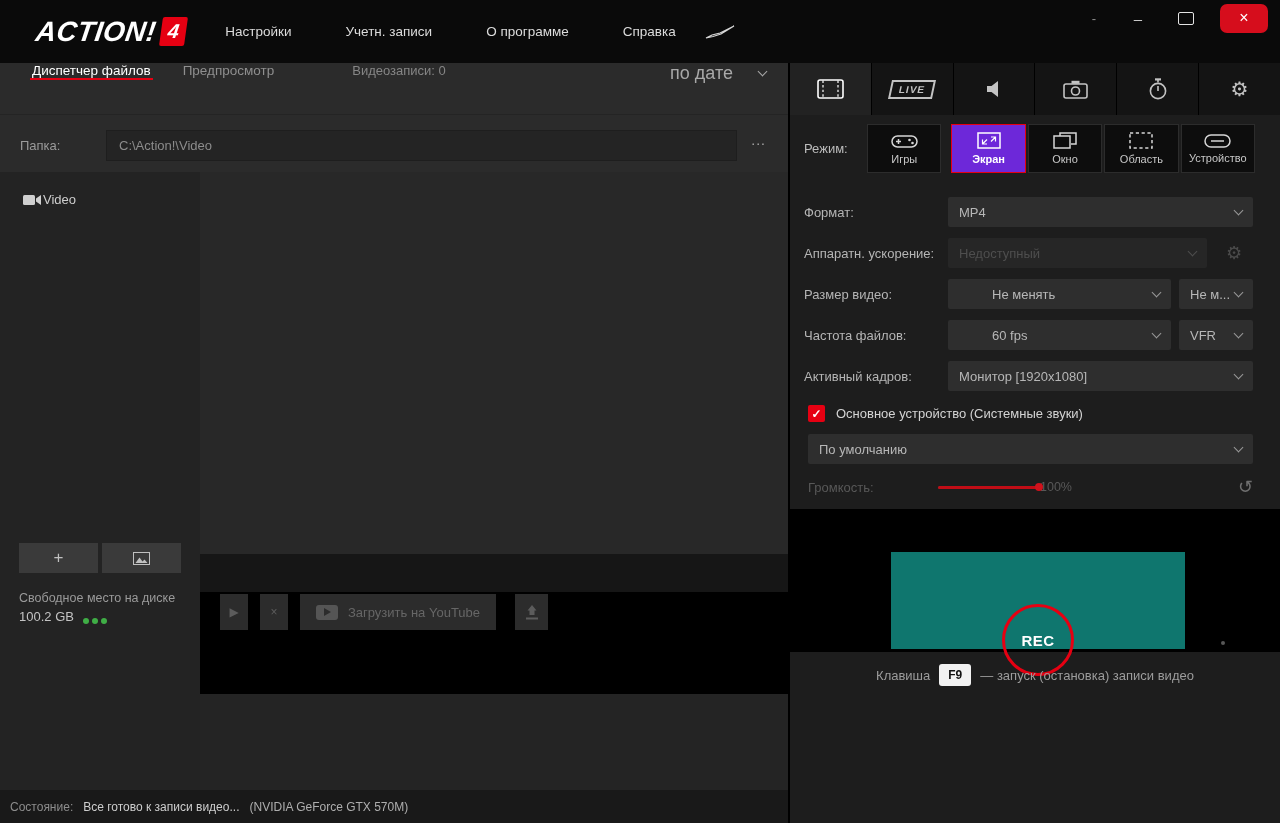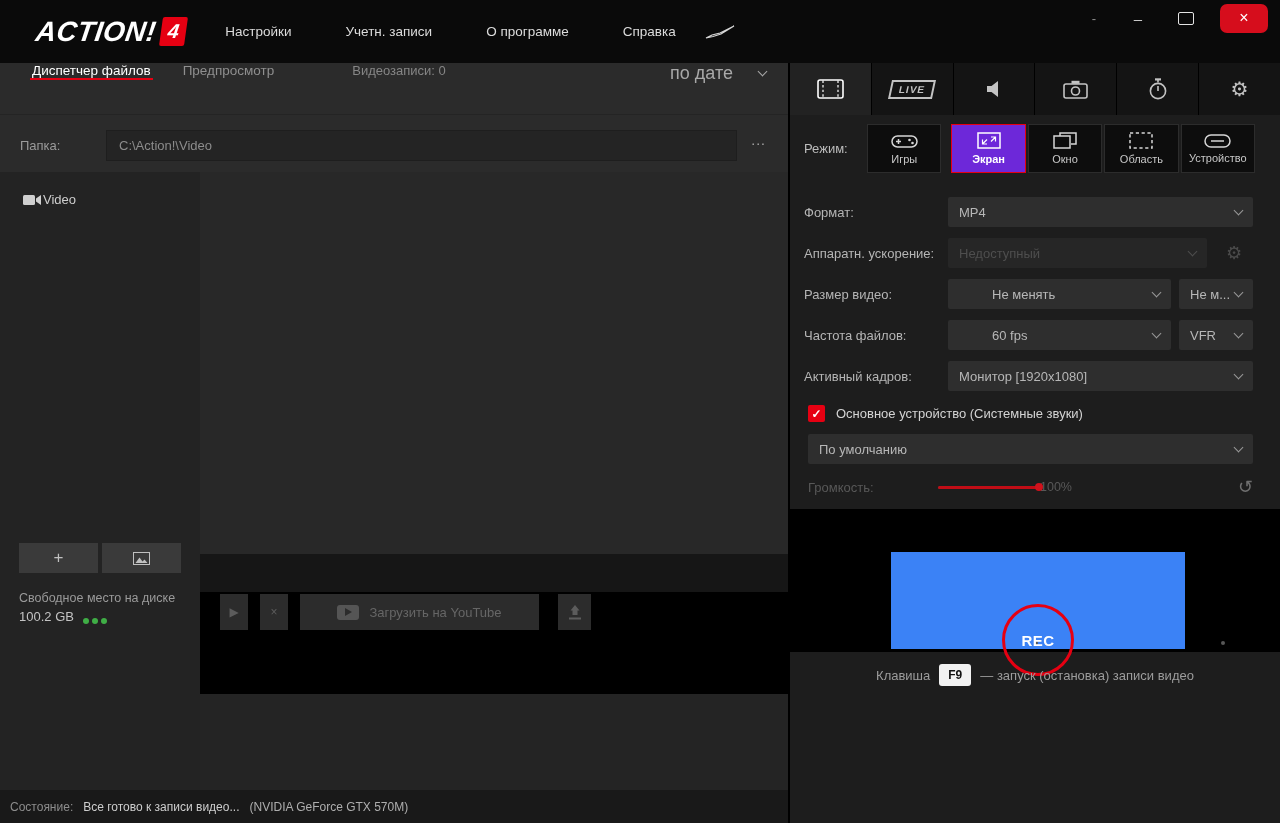--- a/index.html
+++ b/index.html
@@ -48,21 +48,21 @@
   .free-space-value { display:flex; align-items:flex-end; gap:9px; margin-top:4px; color:#c3c3c3; font-size:13px; }
   .dots { display:flex; gap:3px; }
   .dot { width:6px; height:6px; border-radius:50%; background:#3fae46; }
 
   .file-area { flex:1; background:#242424; position:relative; }
   .file-list { position:absolute; top:0; left:0; right:0; height:382px; background:#282828; }
   .media-bar { position:absolute; left:0; right:0; top:382px; height:140px; background:#000; }
   .media-strip { height:38px; background:#161616; }
   .media-buttons { display:flex; align-items:center; margin:2px 0 0 20px; }
   .m-btn { width:28px; height:36px; background:#2c2c2c; color:#5c5c5c; display:flex; align-items:center; justify-content:center; font-size:12px; margin-right:12px; }
-  .yt-btn { width:239px; height:36px; background:#2c2c2c; color:#666; display:flex; align-items:center; justify-content:center; gap:10px; font-size:13px; }
+  .yt-btn { width:196px; height:36px; background:#2c2c2c; color:#666; display:flex; align-items:center; justify-content:center; gap:10px; font-size:13px; }
   .yt-icon { width:22px; height:15px; background:#555; border-radius:3px; position:relative; }
   .yt-icon::after { content:""; position:absolute; left:8px; top:3.5px; border-left:7px solid #2c2c2c; border-top:4px solid transparent; border-bottom:4px solid transparent; }
   .upload-btn { width:33px; height:36px; background:#2c2c2c; color:#5c5c5c; display:flex; align-items:center; justify-content:center; margin-left:19px; }
 
   .statusbar { position:absolute; left:0; right:0; bottom:0; height:33px; background:#191919; display:flex; align-items:center; gap:10px; padding:0 10px; font-size:12px; }
   .st-label { color:#8d8d8d; }
   .st-msg { color:#cdcdcd; }
   .st-dev { color:#aeaeae; }
 
   
@@ -101,21 +101,21 @@
   .device-dd { margin-top:12px; }
   .volume-row { display:flex; align-items:center; margin-top:12px; }
   .vol-label { flex:0 0 130px; color:#585858; font-size:13px; }
   .vol-track { width:102px; height:3px; background:#3a3a3a; border-radius:2px; position:relative; }
   .vol-fill { position:absolute; left:0; top:0; bottom:0; width:100%; background:#c00d16; border-radius:2px; }
   .vol-dot { position:absolute; right:-3px; top:-2.5px; width:8px; height:8px; background:#d0121c; border-radius:50%; }
   .vol-value { color:#585858; font-size:12.5px; }
   .vol-reset { margin-left:auto; color:#6f6f6f; font-size:18px; }
 
   .rec-area { position:absolute; left:0; right:0; top:446px; height:143px; background:#000; }
-  .rec-panel { position:absolute; left:95px; right:95px; top:43px; bottom:3px; background:#3b82f6;margin-left:6px; }
+  .rec-panel { position:absolute; left:95px; right:95px; top:43px; bottom:3px; background:#0f766e;margin-left:6px; }
   .rec-circle { position:absolute; left:50%; top:52px; transform:translateX(-50%); width:72px; height:72px; border:3px solid #e60012; border-radius:50%; display:flex; align-items:center; justify-content:center; color:#fff; font-size:15px; font-weight:bold; letter-spacing:0.5px; }
   .rec-dot { position:absolute; top:89px; width:4px; height:4px; border-radius:50%; background:#575757; }
   .rec-dot.left { left:143px; } .rec-dot.right { left:330px; }
 
   .hotkey { position:absolute; top:601px; left:0; right:0; display:flex; align-items:center; justify-content:center; gap:9px; color:#9c9c9c; font-size:13px; }
   .key { background:#f2f2f2; color:#111; font-weight:bold; font-size:12px; padding:4px 9px; border-radius:3px; }
 
   svg { display:block; }
 </style>
 </head>

